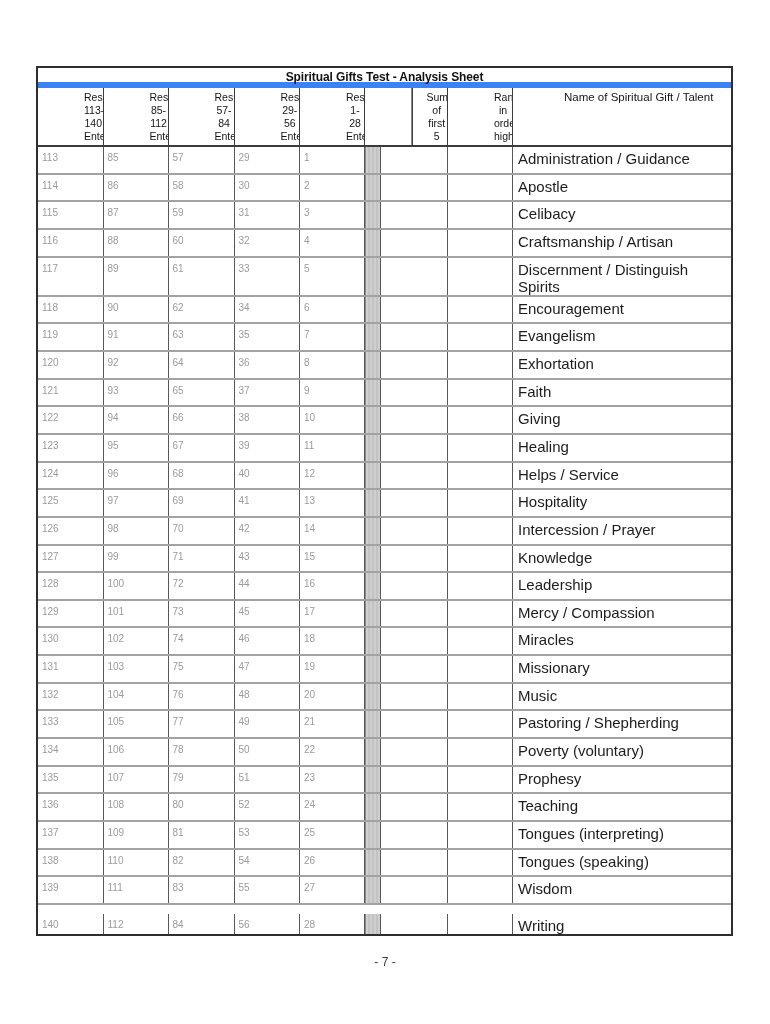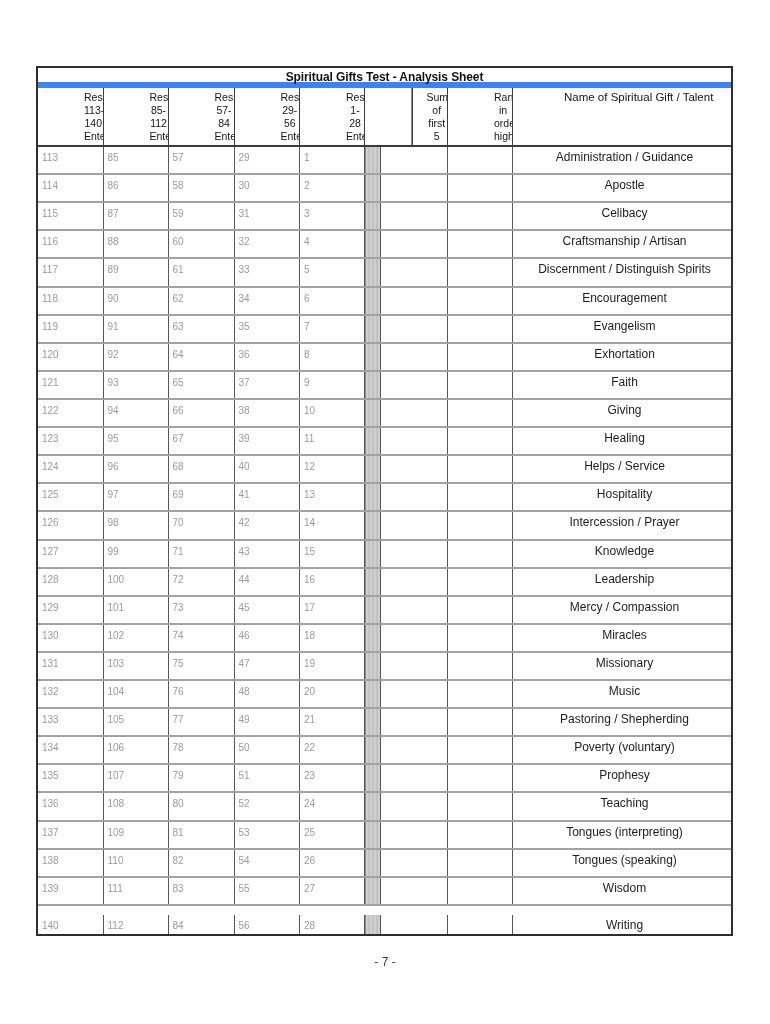--- a/index.html
+++ b/index.html
@@ -76,23 +76,22 @@
   }
   .cell.gift { border-right: none; }
   .qnum {
     display: inline-block;
     padding: 2px 0 0 4px;
     font-size: 10px;
     color: #9b9b9b;
   }
   .cell.gift {
     padding: 3px 0 0 5px;
-    font-size: 12px;
+    font-size: 15px;
     color: #1c1c1c;
-    text-align: center;
   }
   .divider {
     background: repeating-linear-gradient(90deg, #cfcfcf 0 2px, #c3c3c3 2px 4px);
     border-left: 1px solid #8a8a8a;
     border-right: 1px solid #575757;
   }
   .hcell.divider { border-right: 1px solid #3c3c3c; }
   .footer {
     position: absolute;
     top: 955px;

